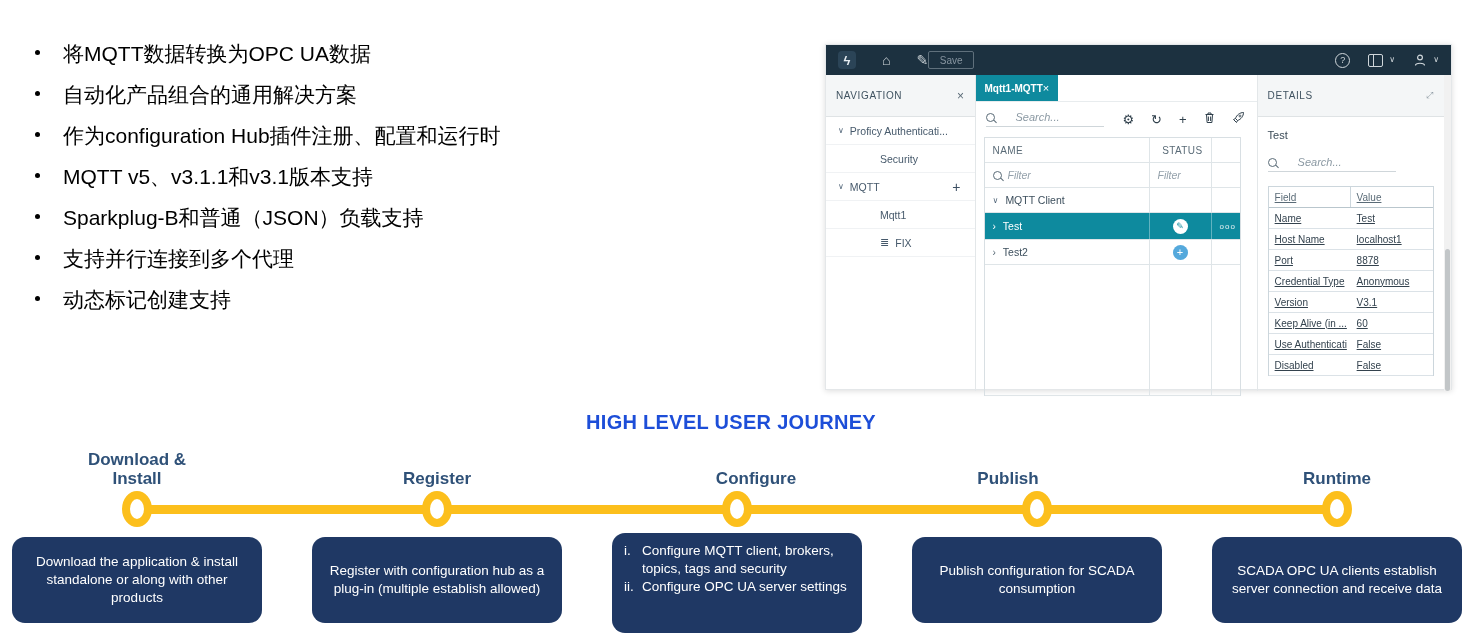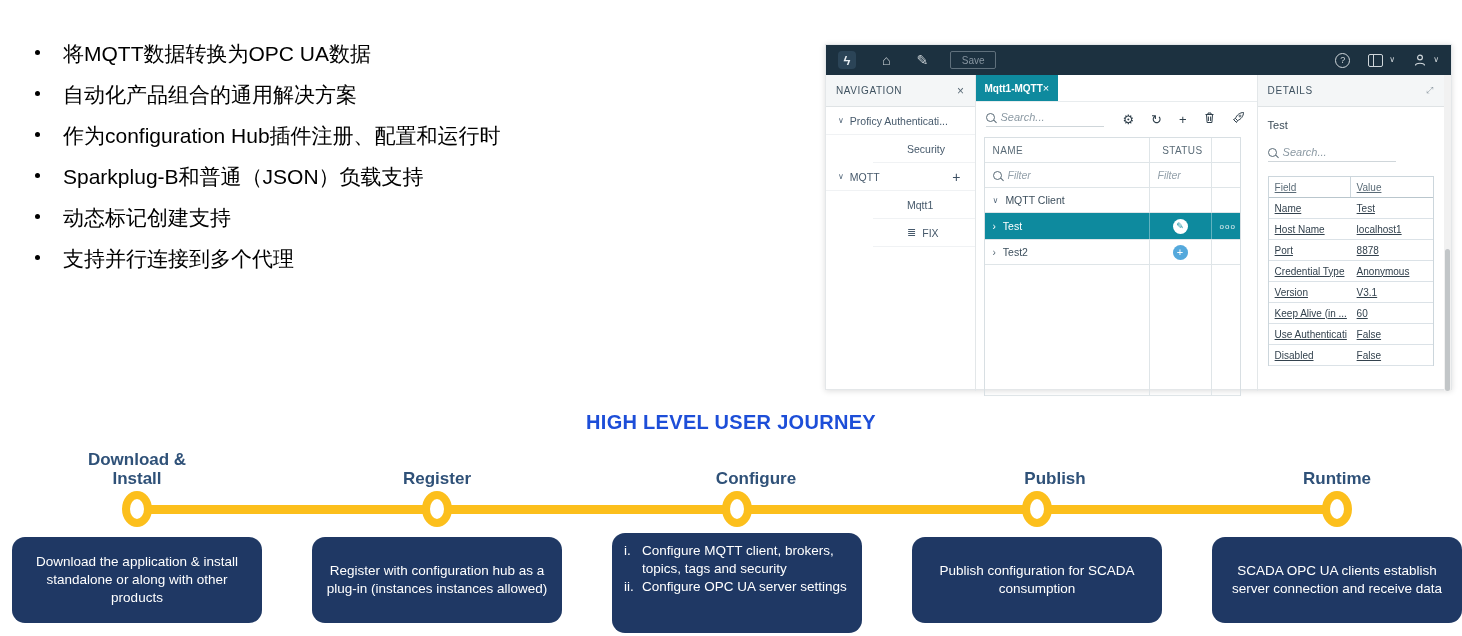--- a/index.html
+++ b/index.html
@@ -13,51 +13,51 @@
   .bullets li .dot{position:absolute;left:2px;top:10px;width:5px;height:5px;border-radius:50%;background:#000;}
 
   
   .app{position:absolute;left:825px;top:44px;width:627px;height:346px;background:#fff;
        border:1px solid #e4e7e9;box-shadow:0 1px 6px rgba(0,0,0,.14);box-sizing:border-box;
        font-family:"Liberation Sans",sans-serif;}
   .topbar{height:30px;background:#1C3140;display:flex;align-items:center;padding:0 12px;box-sizing:border-box;}
   .logo{width:18px;height:18px;border-radius:4px;background:#2b4457;color:#e8eef2;font-size:13px;
         display:flex;align-items:center;justify-content:center;font-weight:bold;}
   .tb-icon{color:#cfd6da;font-size:14px;margin-left:26px;line-height:1;}
-  .save-btn{margin-left:22px;height:18px;min-width:46px;background:transparent;border:1px solid #5f707c;
+  .save-btn{height:18px;min-width:46px;background:transparent;border:1px solid #5f707c;
             color:#8795a0;font-size:10px;border-radius:2px;font-family:inherit;}
   .tb-right{margin-left:auto;display:flex;align-items:center;gap:6px;}
   .help-ic{width:13px;height:13px;border:1px solid #cfd6da;border-radius:50%;color:#cfd6da;
            font-size:9px;display:flex;align-items:center;justify-content:center;}
   .layout-ic{width:13px;height:11px;border:1px solid #cfd6da;border-radius:2px;position:relative;margin-left:12px;}
   .layout-ic::after{content:"";position:absolute;left:4px;top:0;bottom:0;width:1px;background:#cfd6da;}
   .chev{color:#cfd6da;font-size:8px;line-height:1;}
   .user-ic{margin-left:12px;display:flex;}
 
   .appbody{display:flex;height:316px;}
-  .panel-head{height:32px;background:#f4f6f7;border-bottom:1px solid #dfe3e5;display:flex;
+  .panel-head{height:42px;background:#f4f6f7;border-bottom:1px solid #dfe3e5;display:flex;
               align-items:center;justify-content:space-between;padding:0 10px;font-size:10px;
               letter-spacing:.6px;color:#3f5260;box-sizing:border-box;}
   .panel-x{color:#5a6b77;font-size:12px;cursor:default;}
 
   .nav-panel{width:150px;border-right:1px solid #e3e7e9;box-sizing:border-box;}
   .nav-row{height:27px;display:flex;align-items:center;padding-left:12px;font-size:10.5px;
            color:#46596b;border-bottom:1px solid #f0f2f4;position:relative;}
   .nav-row .tchev{font-size:8px;color:#53677a;margin-right:6px;}
-  .nav-row.indent{padding-left:34px;margin-left:47px;}
+  .nav-row.indent{padding-left:54px;}
   .nav-plus{position:absolute;right:14px;font-size:14px;color:#3c4f63;}
   .fix-ic{margin-right:6px;font-size:11px;color:#46596b;}
 
   .mid-panel{width:283px;border-right:1px solid #e3e7e9;box-sizing:border-box;}
   .tabbar{height:26px;border-bottom:1px solid #e8ecee;display:flex;}
   .tab{background:#0E8A9E;color:#fff;font-size:10px;font-weight:bold;display:flex;align-items:center;
        gap:0;padding:0 9px;}
   .tab .tab-x{font-weight:normal;font-size:11px;}
   .search-row{display:flex;align-items:center;padding:9px 12px 4px 10px;}
-  .search-box{display:flex;align-items:center;gap:6px;width:118px;border-bottom:1px solid #cfd6da;
+  .search-box{display:flex;align-items:center;gap:21px;width:118px;border-bottom:1px solid #cfd6da;
               padding-bottom:3px;}
   .ph{font-style:italic;color:#8b99a3;font-size:11px;}
   .mag{width:7px;height:7px;border:1.4px solid #5a6b77;border-radius:50%;position:relative;flex:0 0 auto;}
   .mag::after{content:"";position:absolute;left:6px;top:7px;width:4px;height:1.4px;background:#5a6b77;
               transform:rotate(45deg);}
   .mid-icons{margin-left:auto;display:flex;align-items:center;gap:17px;color:#2f3f4b;font-size:13px;}
   .mid-icons .glyph{line-height:1;}
   .grid-table{margin:6px 16px 0 8px;border:1px solid #d8dfe3;border-bottom:none;}
   .trow{display:grid;grid-template-columns:165px 62px 28px;border-bottom:1px solid #dfe5e8;}
   .tcell{padding:0 8px;display:flex;align-items:center;height:24px;border-right:1px solid #dfe5e8;
@@ -112,23 +112,24 @@
 </style>
 </head>
 <body>
 
 <div class="slide">
 
   <ul class="bullets">
     <li><span class="dot"></span><span>将MQTT数据转换为OPC UA数据</span></li>
     <li><span class="dot"></span><span>自动化产品组合的通用解决方案</span></li>
     <li><span class="dot"></span><span>作为configuration Hub插件注册、配置和运行时</span></li>
+    <li><span class="dot"></span><span>MQTT v5、v3.1.1和v3.1版本支持</span></li>
     <li><span class="dot"></span><span>Sparkplug-B和普通（JSON）负载支持</span></li>
+    <li><span class="dot"></span><span>支持并行连接到多个代理</span></li>
     <li><span class="dot"></span><span>动态标记创建支持</span></li>
-    <li><span class="dot"></span><span>支持并行连接到多个代理</span></li>
   </ul>
 
   <div class="app">
     <div class="topbar">
       <span class="logo">ϟ</span>
       <span class="tb-icon">⌂</span>
       <span class="tb-icon">✎</span>
       <button class="save-btn">Save</button>
       <div class="tb-right">
         <span class="help-ic">?</span>
@@ -313,32 +314,32 @@
       </div>
     </div>
   </div>
 
   <div class="j-title">HIGH LEVEL USER JOURNEY</div>
 
   <div class="stage-label" style="left:-13px;">Download &amp;
 Install</div>
   <div class="stage-label" style="left:287px;">Register</div>
   <div class="stage-label" style="left:606px;">Configure</div>
-  <div class="stage-label" style="left:905px;">Publish</div>
+  <div class="stage-label" style="left:858px;">Publish</div>
   <div class="stage-label" style="left:1187px;">Runtime</div>
 
   <div class="tl-line"></div>
   <div class="tl-circle" style="left:122px;"></div>
   <div class="tl-circle" style="left:422px;"></div>
   <div class="tl-circle" style="left:722px;"></div>
   <div class="tl-circle" style="left:1022px;"></div>
   <div class="tl-circle" style="left:1322px;"></div>
 
   <div class="j-box" style="left:12px;">Download the application &amp; install standalone or along with other products</div>
-  <div class="j-box" style="left:312px;">Register with configuration hub as a plug-in (instances instances allowed)</div>
+  <div class="j-box" style="left:312px;">Register with configuration hub as a plug-in (multiple establish allowed)</div>
   <div class="j-box listbox" style="left:612px;">
     <div class="step">
       <span class="pfx">i.</span>
       <span>Configure MQTT client, brokers, topics, tags and security</span>
     </div>
     <div class="step">
       <span class="pfx">ii.</span>
       <span>Configure OPC UA server settings</span>
     </div>
   </div>

